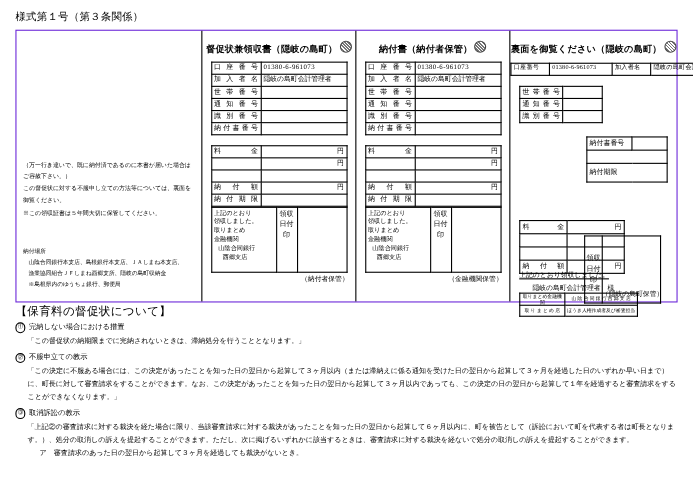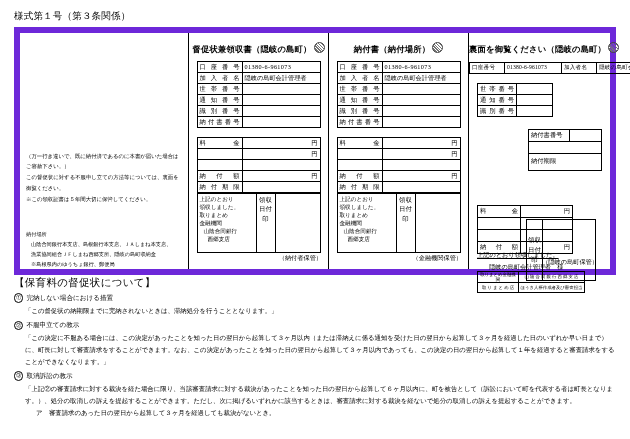--- a/index.html
+++ b/index.html
@@ -29,21 +29,21 @@
     letter-spacing: 0.2px;
   }
   .side-label {
     font-size: 9px;
     line-height: 1.35;
     margin-top: 1px;
   }
   
   .front {
     margin-top: 4px;
-    border: 6px solid #6d28d9;
+    border: 1px solid #6d28d9;
     height: 248px;
     position: relative;
     box-sizing: border-box;
   }
   .panel {
     position: absolute;
     top: 0;
     bottom: 0;
     box-sizing: border-box;
   }
@@ -367,21 +367,21 @@
           </td>
           <td class="blank"></td>
         </tr>
       </tbody>
         </table>
       <div class="keeper">（納付者保管）</div>
     </div>
 
     <div class="panel p2">
       <div class="panel-title">
-        <span>納付書（納付場所）</span><span class="seal"></span>
+        <span>納付書（納付者保管）</span><span class="seal"></span>
       </div>
 
       <table class="grid acct">
         <tbody>
             <tr>
           <td class="lbl">口 座 番 号</td>
           <td class="val">01380-6-961073</td>
         </tr>
         <tr>
           <td class="lbl">加 入 者 名</td>

